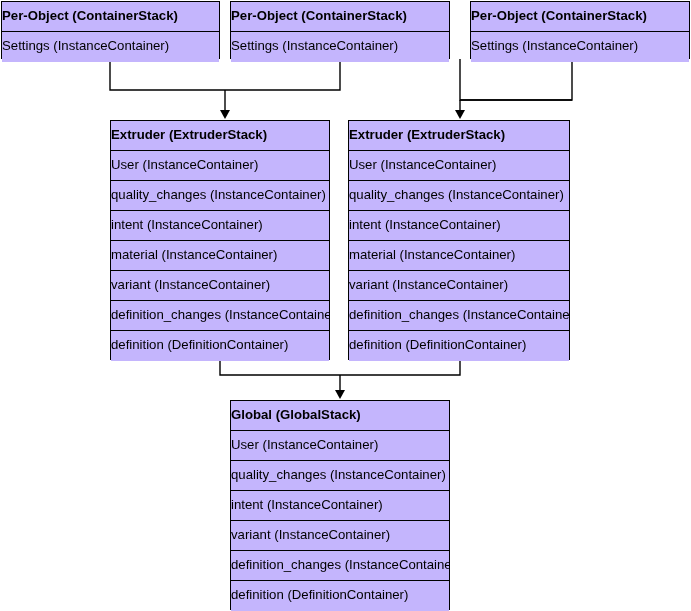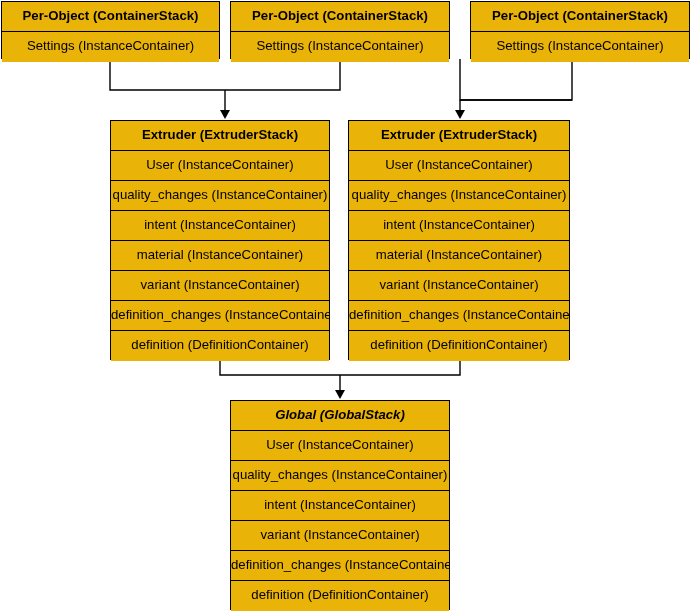--- a/index.html
+++ b/index.html
@@ -29,26 +29,25 @@
     position: absolute;
     box-sizing: border-box;
     border: 1.6px solid #000000;
     background: #ffffff;
     z-index: 2;
   }
   .node .row {
     box-sizing: border-box;
     height: 30px;
     line-height: 27px;
-    text-align: center;
     color: #000000;
     font-size: 13.2px;
     white-space: nowrap;
     overflow: hidden;
-    background: #eab308;
+    background: #c4b5fd;
   }
   .node .row.header {
     font-weight: bold;
     border-bottom: 1.6px solid #000000;
   }
   .node .row.item {
     border-bottom: 1.6px solid #000000;
   }
   .node .row.item.last {
     border-bottom: none;
@@ -101,21 +100,21 @@
         <div class="row header" style="border-bottom-color: rgb(0, 0, 0); color: rgb(0, 0, 0);">Extruder (ExtruderStack)</div>
         <div class="row item" style="border-bottom-color: rgb(0, 0, 0); color: rgb(0, 0, 0);">User (InstanceContainer)</div>
         <div class="row item" style="border-bottom-color: rgb(0, 0, 0); color: rgb(0, 0, 0);">quality_changes (InstanceContainer)</div>
         <div class="row item" style="border-bottom-color: rgb(0, 0, 0); color: rgb(0, 0, 0);">intent (InstanceContainer)</div>
         <div class="row item" style="border-bottom-color: rgb(0, 0, 0); color: rgb(0, 0, 0);">material (InstanceContainer)</div>
         <div class="row item" style="border-bottom-color: rgb(0, 0, 0); color: rgb(0, 0, 0);">variant (InstanceContainer)</div>
         <div class="row item" style="border-bottom-color: rgb(0, 0, 0); color: rgb(0, 0, 0);">definition_changes (InstanceContainer)</div>
         <div class="row item last" style="border-bottom-color: rgb(0, 0, 0); color: rgb(0, 0, 0);">definition (DefinitionContainer)</div>
       </div>
       <div class="node" style="left: 230px; top: 400px; width: 220px; height: 210px; border-color: rgb(0, 0, 0);">
-        <div class="row header" style="border-bottom-color: rgb(0, 0, 0); color: rgb(0, 0, 0); font-style: italic;">Global (GlobalStack)</div>
+        <div class="row header" style="border-bottom-color: rgb(0, 0, 0); color: rgb(0, 0, 0);">Global (GlobalStack)</div>
         <div class="row item" style="border-bottom-color: rgb(0, 0, 0); color: rgb(0, 0, 0);">User (InstanceContainer)</div>
         <div class="row item" style="border-bottom-color: rgb(0, 0, 0); color: rgb(0, 0, 0);">quality_changes (InstanceContainer)</div>
         <div class="row item" style="border-bottom-color: rgb(0, 0, 0); color: rgb(0, 0, 0);">intent (InstanceContainer)</div>
         <div class="row item" style="border-bottom-color: rgb(0, 0, 0); color: rgb(0, 0, 0);">variant (InstanceContainer)</div>
         <div class="row item" style="border-bottom-color: rgb(0, 0, 0); color: rgb(0, 0, 0);">definition_changes (InstanceContainer)</div>
         <div class="row item last" style="border-bottom-color: rgb(0, 0, 0); color: rgb(0, 0, 0);">definition (DefinitionContainer)</div>
       </div>
     </div>
 
 </div>

